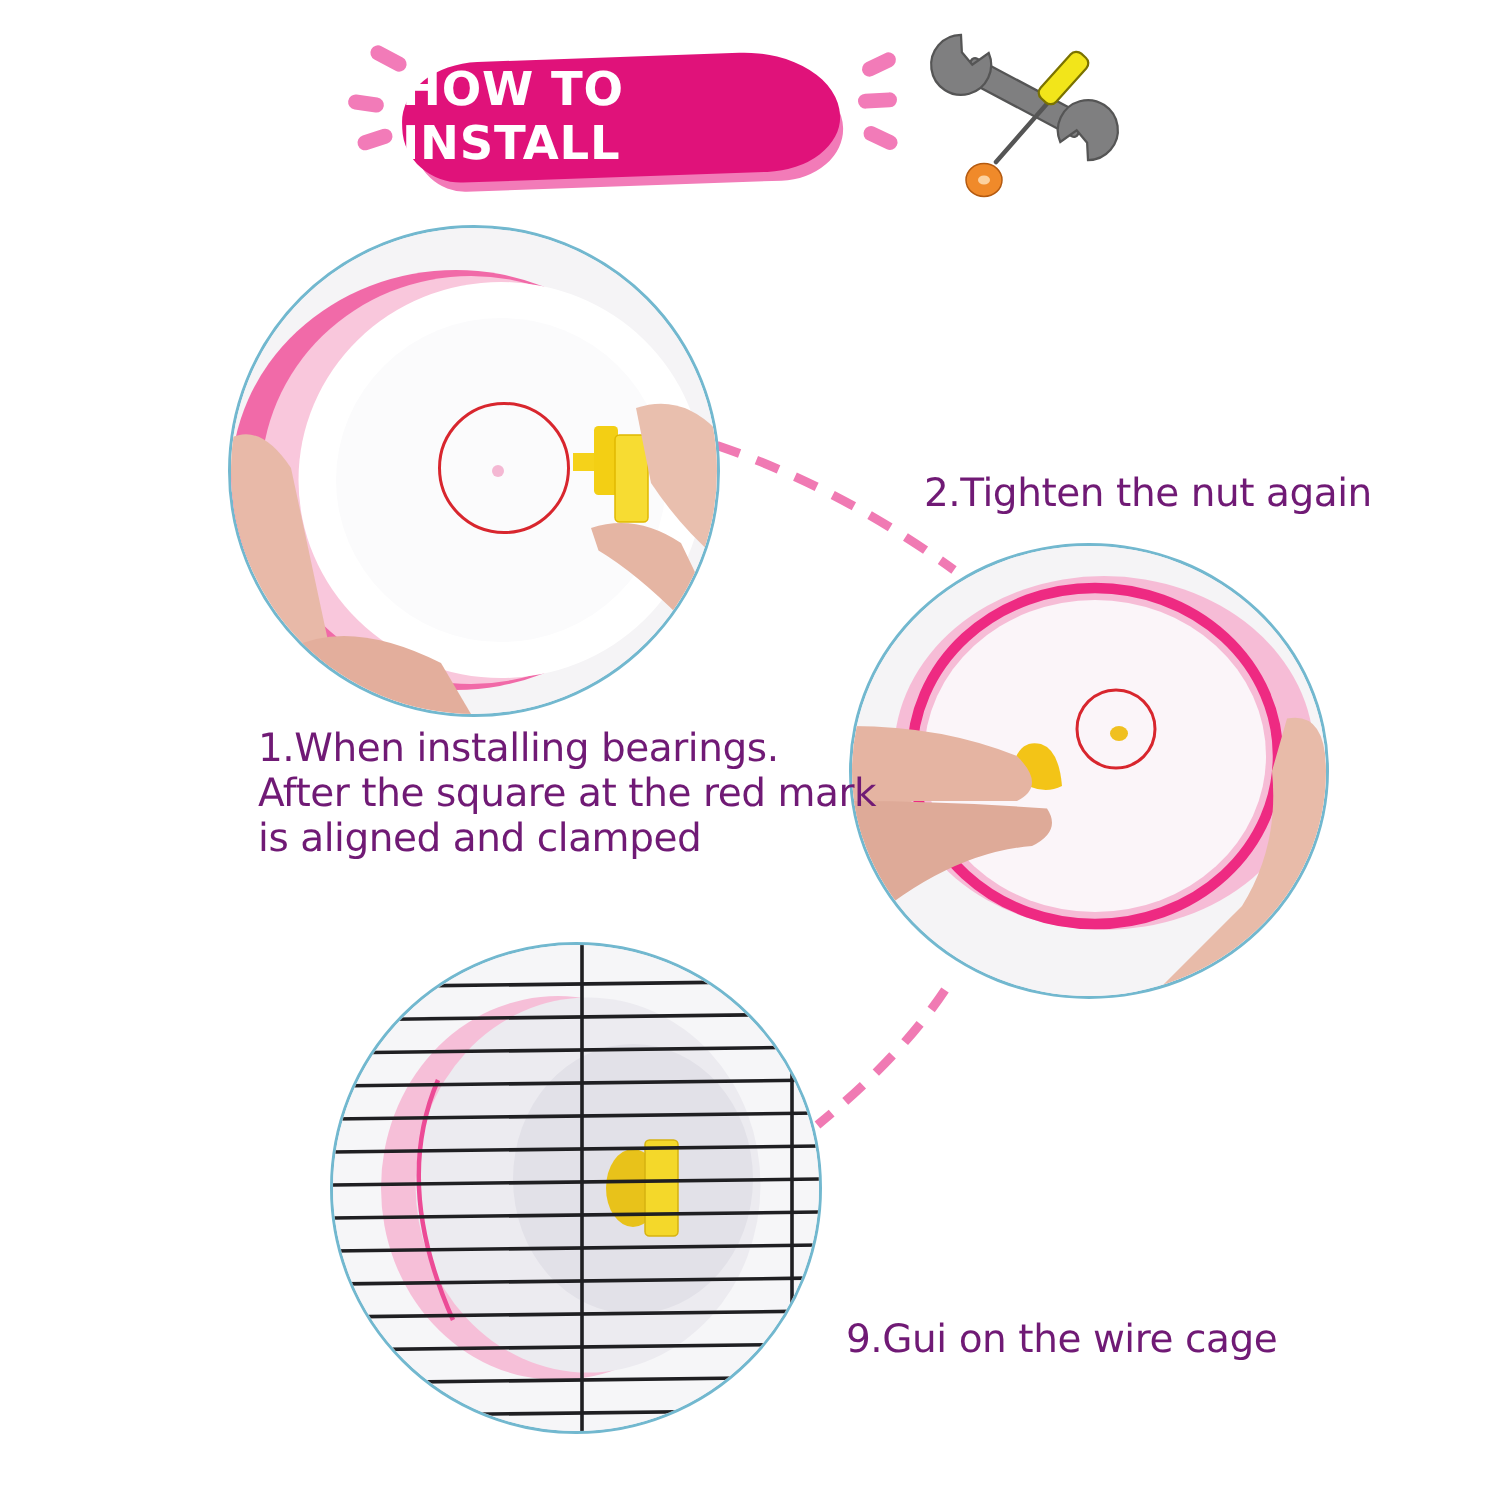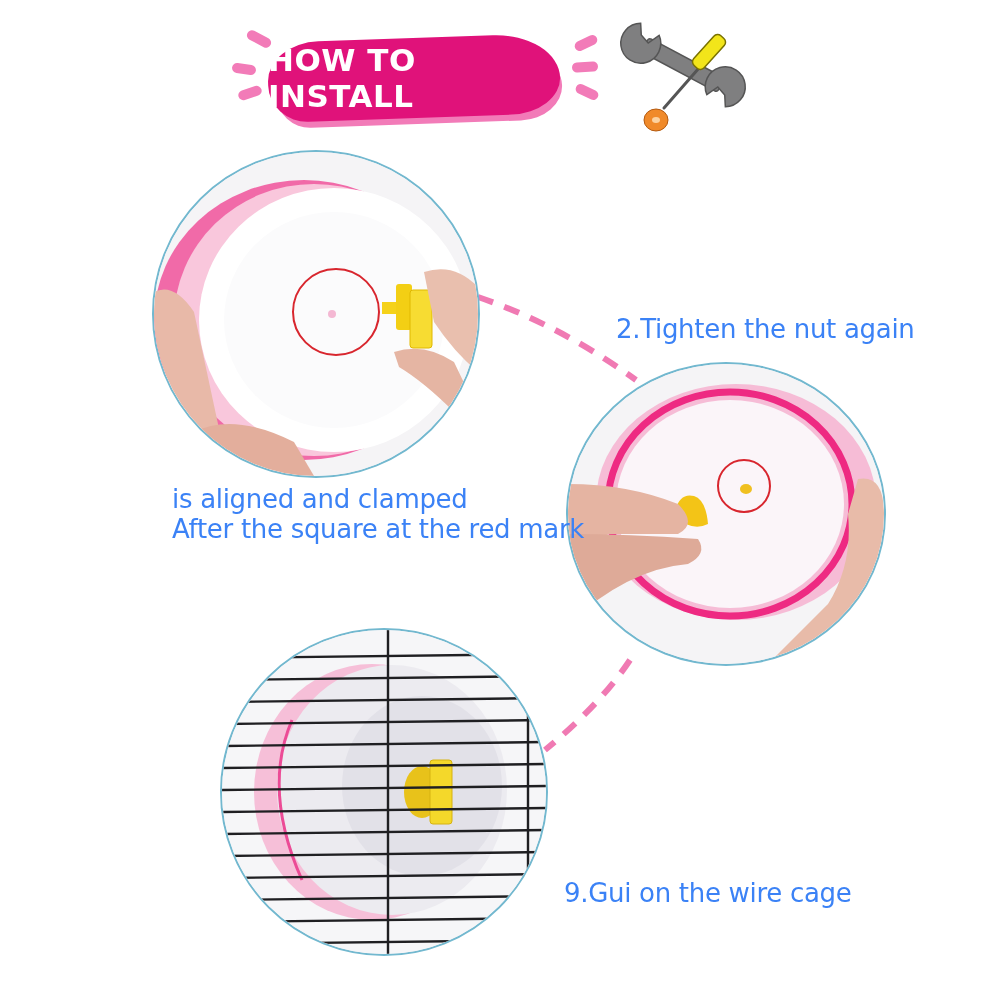--- a/index.html
+++ b/index.html
@@ -32,21 +32,21 @@
 
     
     .photo {
       position: absolute; border-radius: 50%; overflow: hidden;
       border: 2px solid #72b8cf; background: #f4f3f6;
     }
     .photo svg { display: block; width: 100%; height: 100%; }
 
     
     .caption {
-      position: absolute; color: #3b82f6; font-size: 26px; line-height: 30px;
+      position: absolute; color: #701a75; font-size: 26px; line-height: 30px;
       font-family: "DejaVu Sans", sans-serif; font-weight: normal; white-space: nowrap;
       letter-spacing: -0.3px;
     }
 
     .connector { position: absolute; left: 0; top: 0; width: 1000px; height: 1000px; pointer-events: none; }
   </style>
 </head>
 <body>
 
 <div>
@@ -158,19 +158,20 @@
       <line x1="306" y1="80" x2="306" y2="250"></line>
     </g>
   </svg>
 </div>
 
 <div class="caption" style="left:616px;top:314px;">
   <div>2.Tighten the nut again</div>
 </div>
 
 <div class="caption" style="left:172px;top:484px;">
+  <div>1.When installing bearings.</div>
+  <div>After the square at the red mark</div>
   <div>is aligned and clamped</div>
-  <div>After the square at the red mark</div>
 </div>
 
 <div class="caption" style="left:564px;top:878px;">
   <div>9.Gui on the wire cage</div>
 </div>
 
 </body></html>

